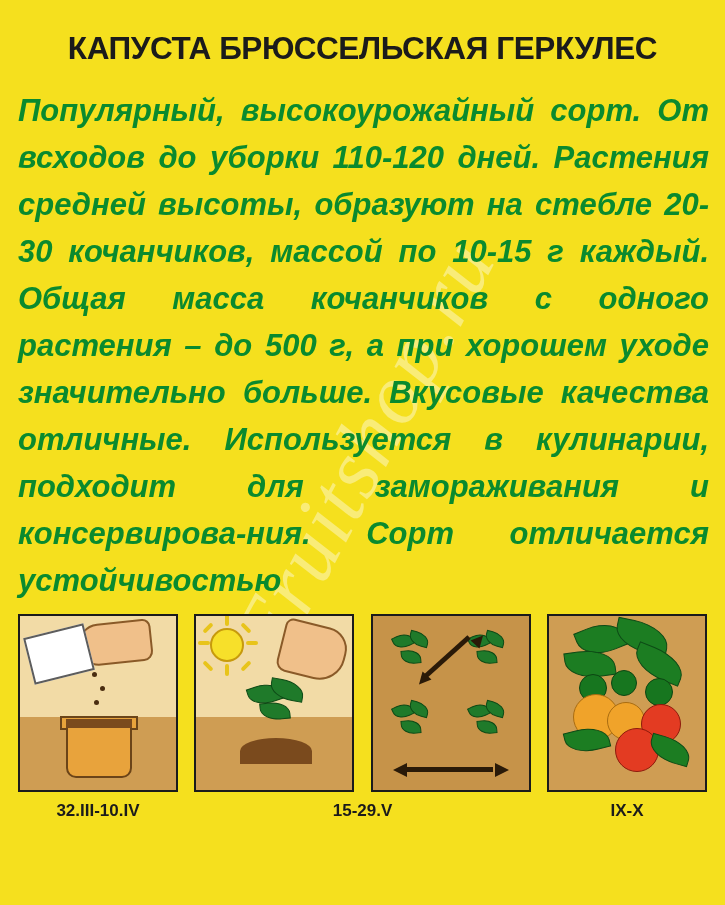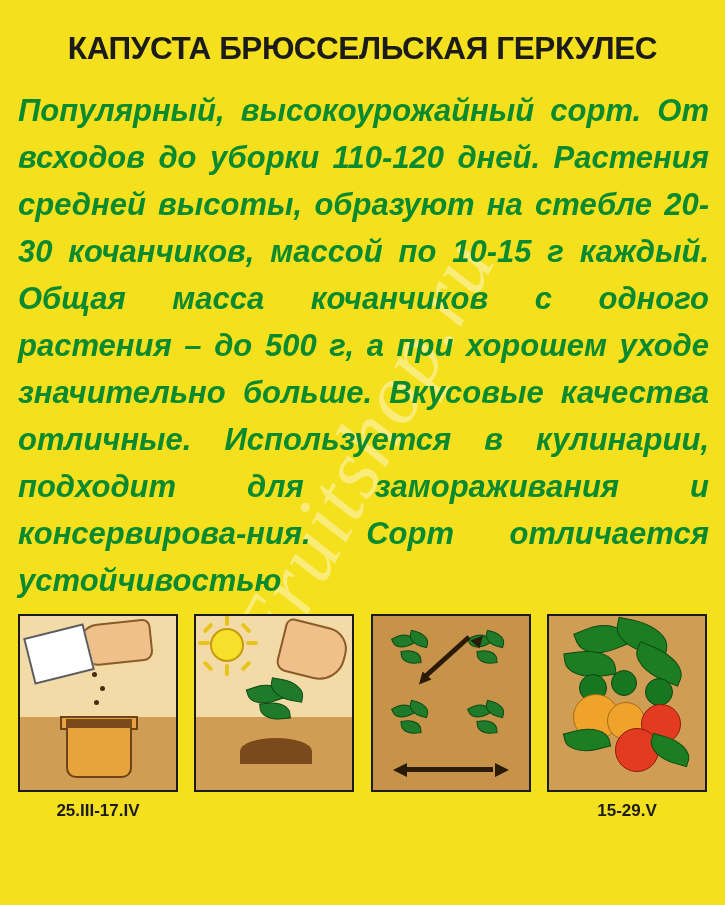--- a/index.html
+++ b/index.html
@@ -337,17 +337,18 @@
       <div class="orange" style="left:58px; top:86px; width:36px; height:36px;"></div>
       <div class="tomato" style="left:92px; top:88px; width:38px; height:38px;"></div>
       <div class="tomato" style="left:66px; top:112px; width:42px; height:42px;"></div>
       <div class="leaf" style="left:16px; top:112px; width:44px; height:24px; transform:rotate(-14deg); background:#1c7d22;"></div>
       <div class="leaf" style="left:100px; top:122px; width:42px; height:24px; transform:rotate(16deg); background:#1c7d22;"></div>
     </div>
 
   </div>
 
   <div class="captions">
-    <div class="caption">25.III-17.IV</div>
+    <div class="caption">32.III-10.IV</div>
     <div class="caption">15-29.V</div>
+    <div class="caption">IX-X</div>
   </div>
 
 </div>
 
 </body></html>

